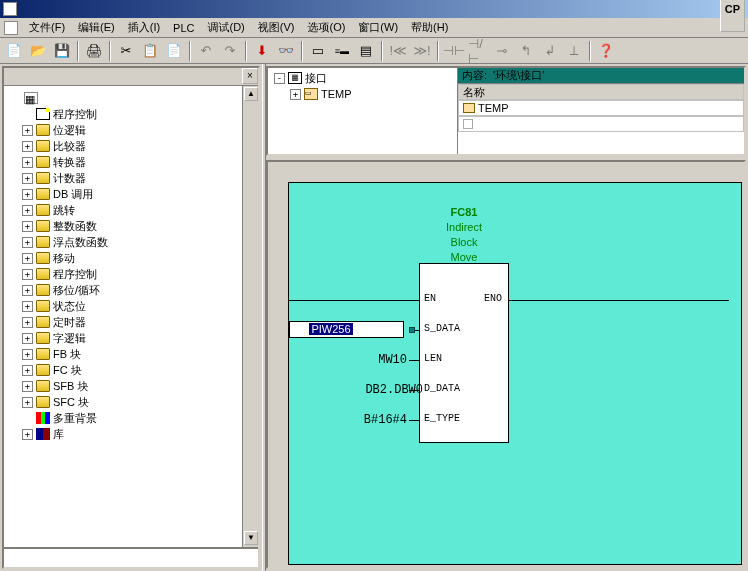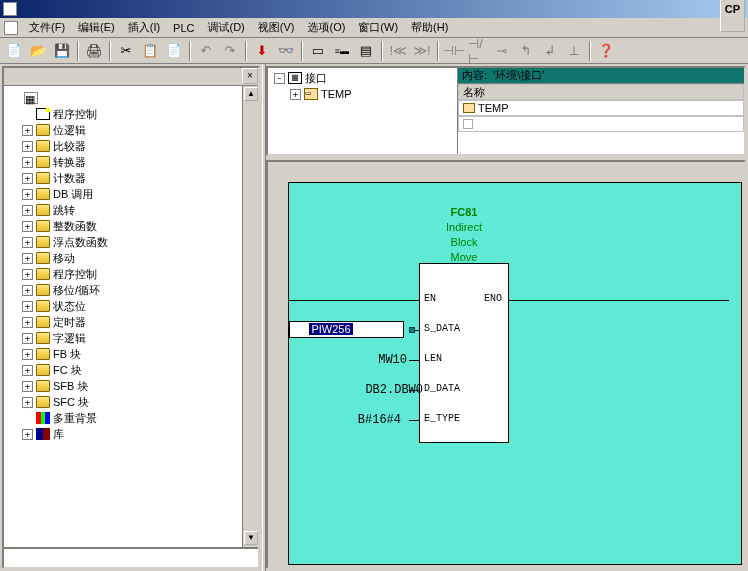--- a/index.html
+++ b/index.html
@@ -292,18 +292,18 @@
             <div class="conn-box" style="left: 120px; top: 144px;"></div>
             <div class="fbd-input" style="left: 2px; top: 140px; width: 80px; text-align: center;"><span class="fbd-sel">PIW256</span></div>
             <div class="wire" style="left: 120px; top: 177px; width: 10px; height: 1px;"></div>
             <div class="fbd-port" style="left: 135px; top: 170px;">LEN</div>
             <div class="fbd-input" style="left: 10px; top: 170px; width: 108px;">MW10</div>
             <div class="wire" style="left: 120px; top: 207px; width: 10px; height: 1px;"></div>
             <div class="fbd-port" style="left: 135px; top: 200px;">D_DATA</div>
             <div class="fbd-input" style="left: 26px; top: 200px; width: 108px;">DB2.DBW0</div>
             <div class="wire" style="left: 120px; top: 237px; width: 10px; height: 1px;"></div>
             <div class="fbd-port" style="left: 135px; top: 230px;">E_TYPE</div>
-            <div class="fbd-input" style="left: 4px; top: 230px; width: 108px;">B#16#4</div>
+            <div class="fbd-input" style="left: 10px; top: 230px; width: 108px;">B#16#4</div>
           </div>
       </div>
     </div>
   </div>
 </div>
 
 </body></html>

